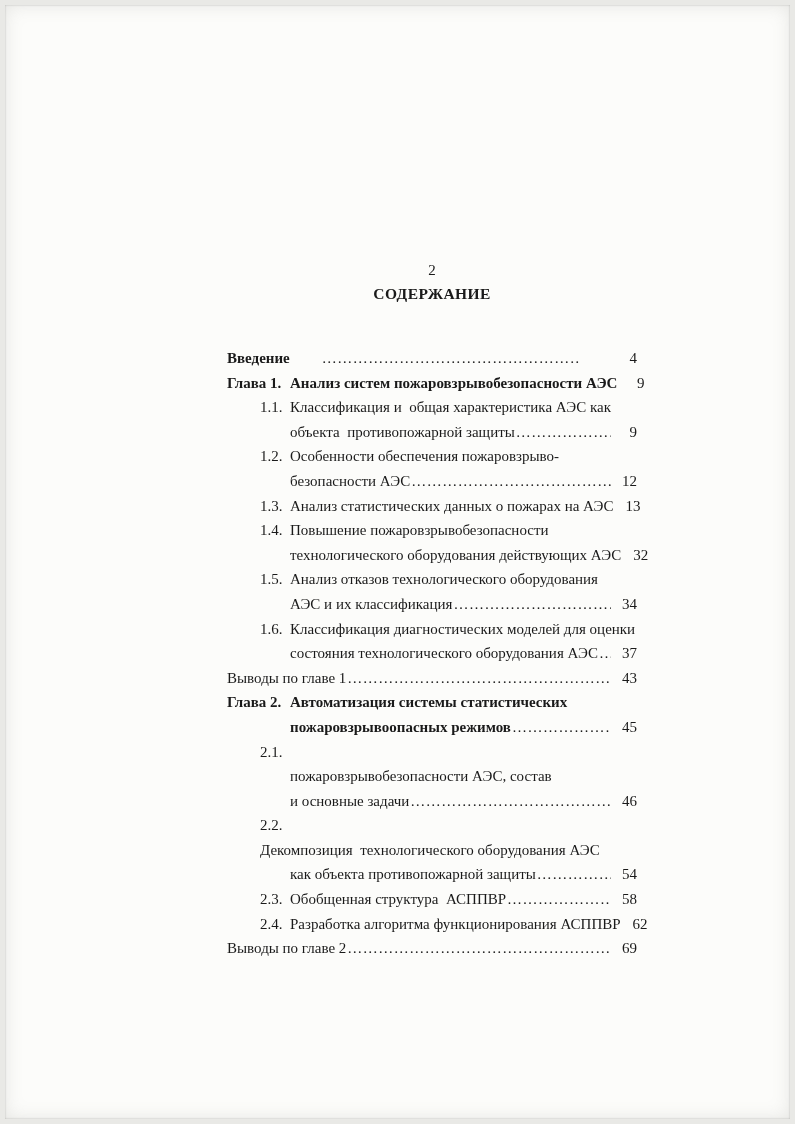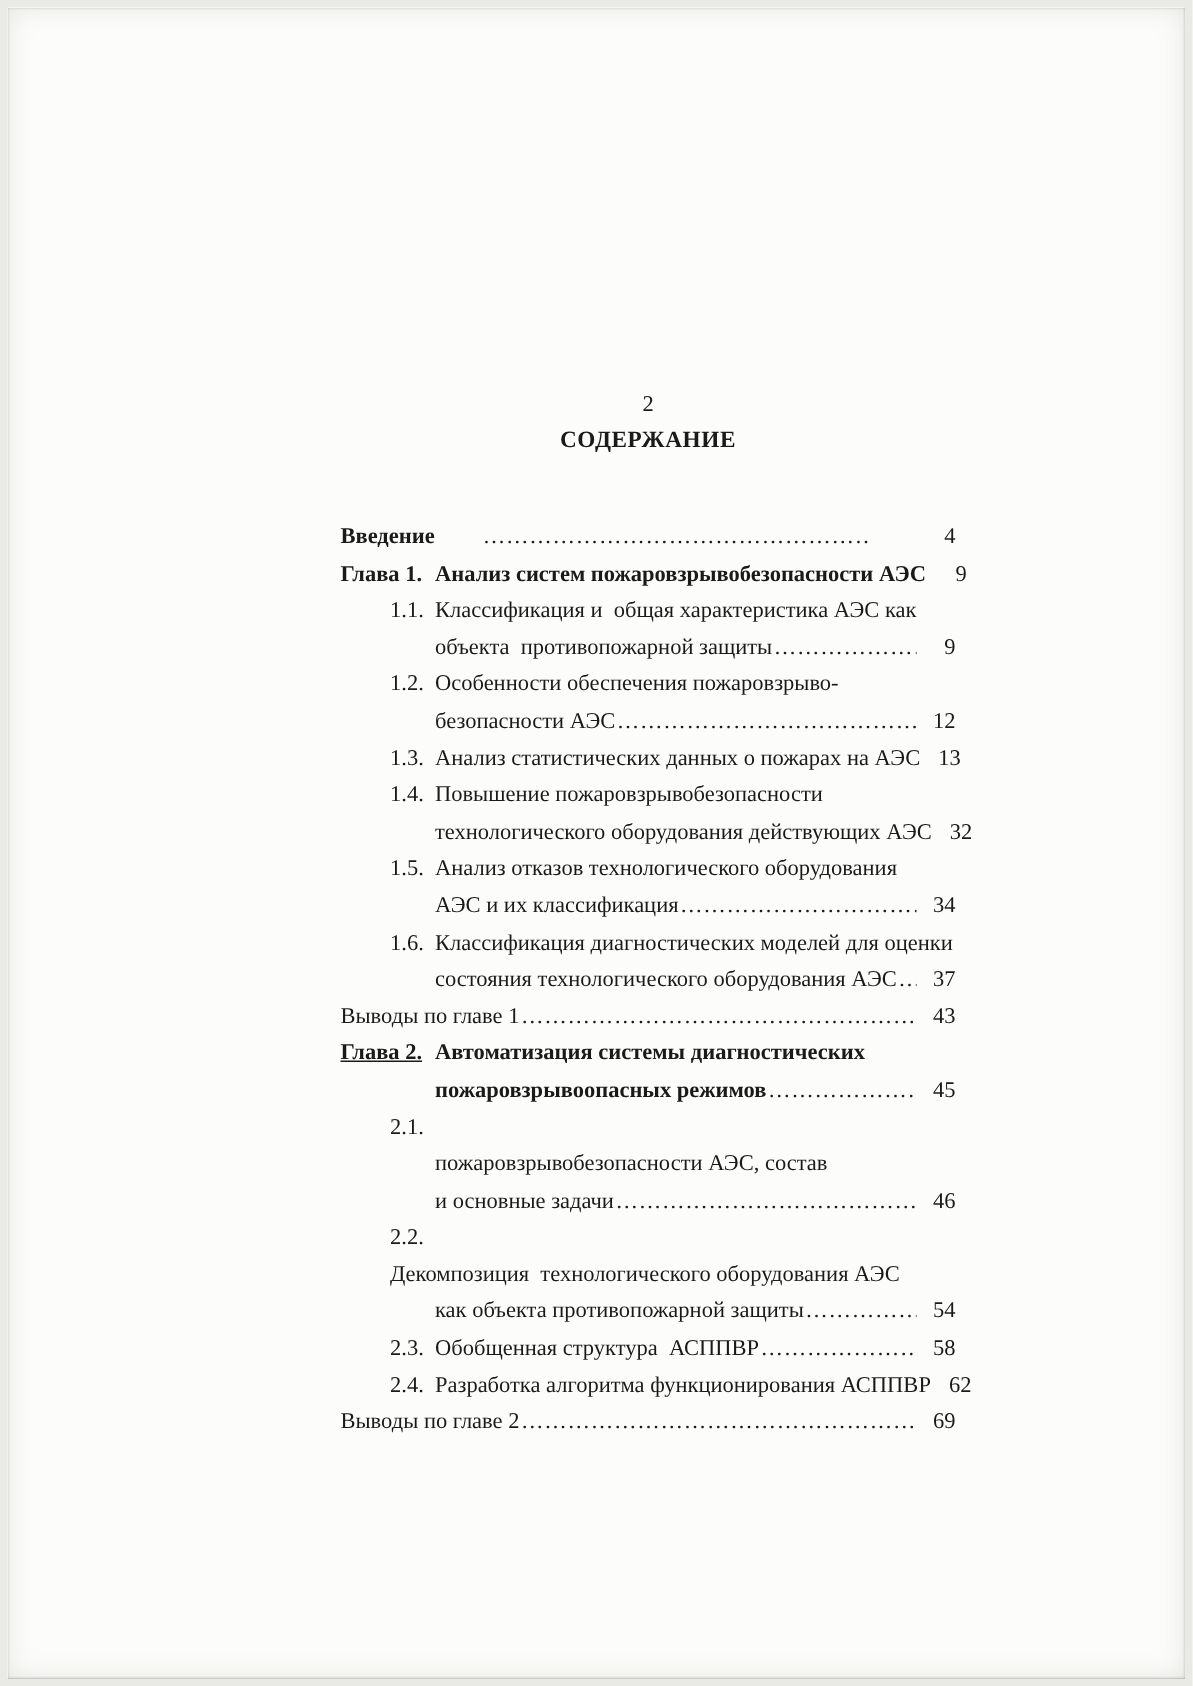--- a/index.html
+++ b/index.html
@@ -168,22 +168,22 @@
         </div>
         <div class="entry">
           <div class="line" style="padding-left: 0px;">
             <span class="txt">Выводы по главе 1</span>
             <span class="leader">………………………………………………………………………………………………………………………………</span>
             <span class="pg">43</span>
           </div>
         </div>
         <div class="entry bold">
           <div class="line" style="padding-left: 0px;">
-            <span class="lbl" style="width: 63px; text-decoration: underline;">Глава 2.</span>
-            <span class="txt">Автоматизация системы диагностических</span>
+            <span class="lbl" style="width: 63px;">Глава 2.</span>
+            <span class="txt">Автоматизация системы статистических</span>
           </div>
           <div class="line" style="padding-left: 63px;">
             <span class="txt">пожаровзрывоопасных режимов</span>
             <span class="leader">………………………………………………………………………………………………………………………………</span>
             <span class="pg">45</span>
           </div>
         </div>
         <div class="entry">
           <div class="line" style="padding-left: 33px; flex-direction: column;">
             <span class="lbl" style="width: 30px;">2.1.</span>

